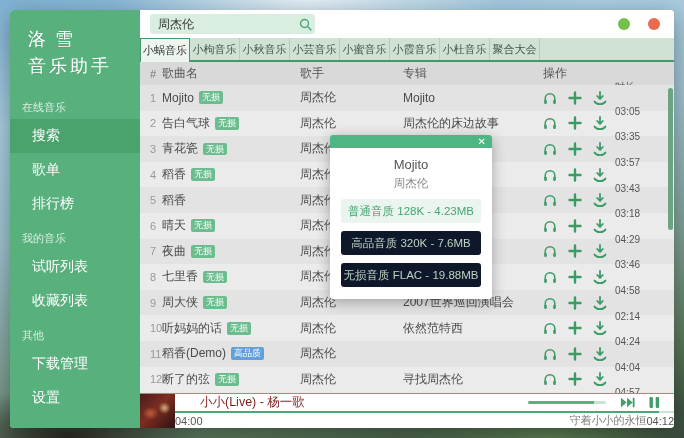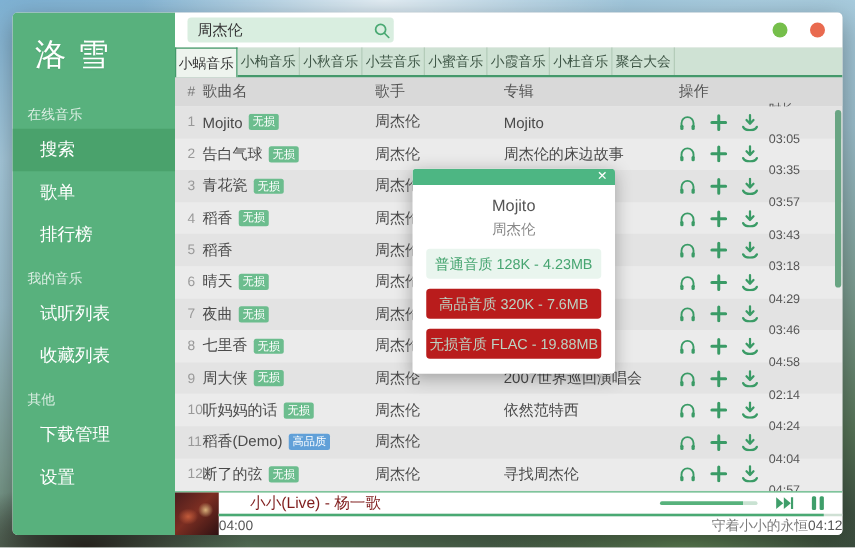--- a/index.html
+++ b/index.html
@@ -13,21 +13,21 @@
       radial-gradient(220px 80px at 80% 100%, #5d7f53 0%, rgba(93,127,83,0) 70%),
       linear-gradient(168deg, #7fb2d4 0%, #a9cde0 22%, #9dc0ce 42%, #7fa095 64%, #587558 84%, #36453a 100%);
   }
 
   .window { position:absolute; left:10px; top:10px; width:664px; height:418px;
     display:flex; background:#e9e9e9; border-radius:4px; overflow:hidden;
     box-shadow:0 6px 22px rgba(0,0,0,.35); }
 
   
   .sidebar { width:130px; background:#58b17d; color:#fff; flex:none; }
-  .logo { padding:16px 0 10px 18px; font-size:25px; line-height:1.5; letter-spacing:3px;
+  .logo { padding:16px 0 10px 18px; font-size:18px; line-height:1.5; letter-spacing:3px;
     text-shadow:0 1px 1px rgba(0,0,0,.08);font-family:Liberation Serif, serif; }
   .logo .l1 { letter-spacing:9px; }
   .side-label { font-size:11px; color:rgba(255,255,255,.78); padding:10px 0 4px 12px; }
   .side-item { font-size:14px; padding:8px 0 8px 22px; cursor:pointer; }
   .side-item.active { background:#4aa26c; }
 
   
   .main { flex:1; display:flex; flex-direction:column; position:relative; min-width:0; }
 
   .topbar { height:28px; background:#fff; display:flex; align-items:center; flex:none; }
@@ -105,32 +105,33 @@
     border-radius:3px; box-shadow:0 3px 14px rgba(0,0,0,.3); overflow:hidden; z-index:50; }
   .modal-head { height:13px; background:#4db683; display:flex; align-items:center;
     justify-content:flex-end; }
   .modal-close { color:#fff; font-size:10px; line-height:13px; padding:0 6px; cursor:pointer; }
   .modal-title { text-align:center; font-size:13px; color:#555; margin-top:9px; }
   .modal-artist { text-align:center; font-size:11.5px; color:#888; margin-top:4px; }
   .qbtn { width:140px; height:24px; margin:8px auto 0; border-radius:3px; border:none;
     font-size:11.5px; display:flex; align-items:center; justify-content:center;
     cursor:pointer; font-family:"Liberation Sans","DejaVu Sans",sans-serif; }
   .qbtn.enabled { background:#e9f5ee; color:#47a571; }
-  .qbtn.disabled { background:#b91c1c; color:#bcd3c3; }
+  .qbtn.disabled { background:#0f172a; color:#bcd3c3; }
   .modal-pad { height:12px; }
 </style>
 </head>
 <body>
 
 <div class="desktop">
   <div class="window">
 
     <aside class="sidebar">
       <div class="logo">
         <div class="l1">洛雪</div>
+        <div class="l2">音乐助手</div>
       </div>
       <nav id="sidebar-nav">
           <div class="side-label">在线音乐</div>
           <div class="side-item active">搜索</div>
           <div class="side-item">歌单</div>
           <div class="side-item">排行榜</div>
           <div class="side-label">我的音乐</div>
           <div class="side-item">试听列表</div>
           <div class="side-item">收藏列表</div>
           <div class="side-label">其他</div>

